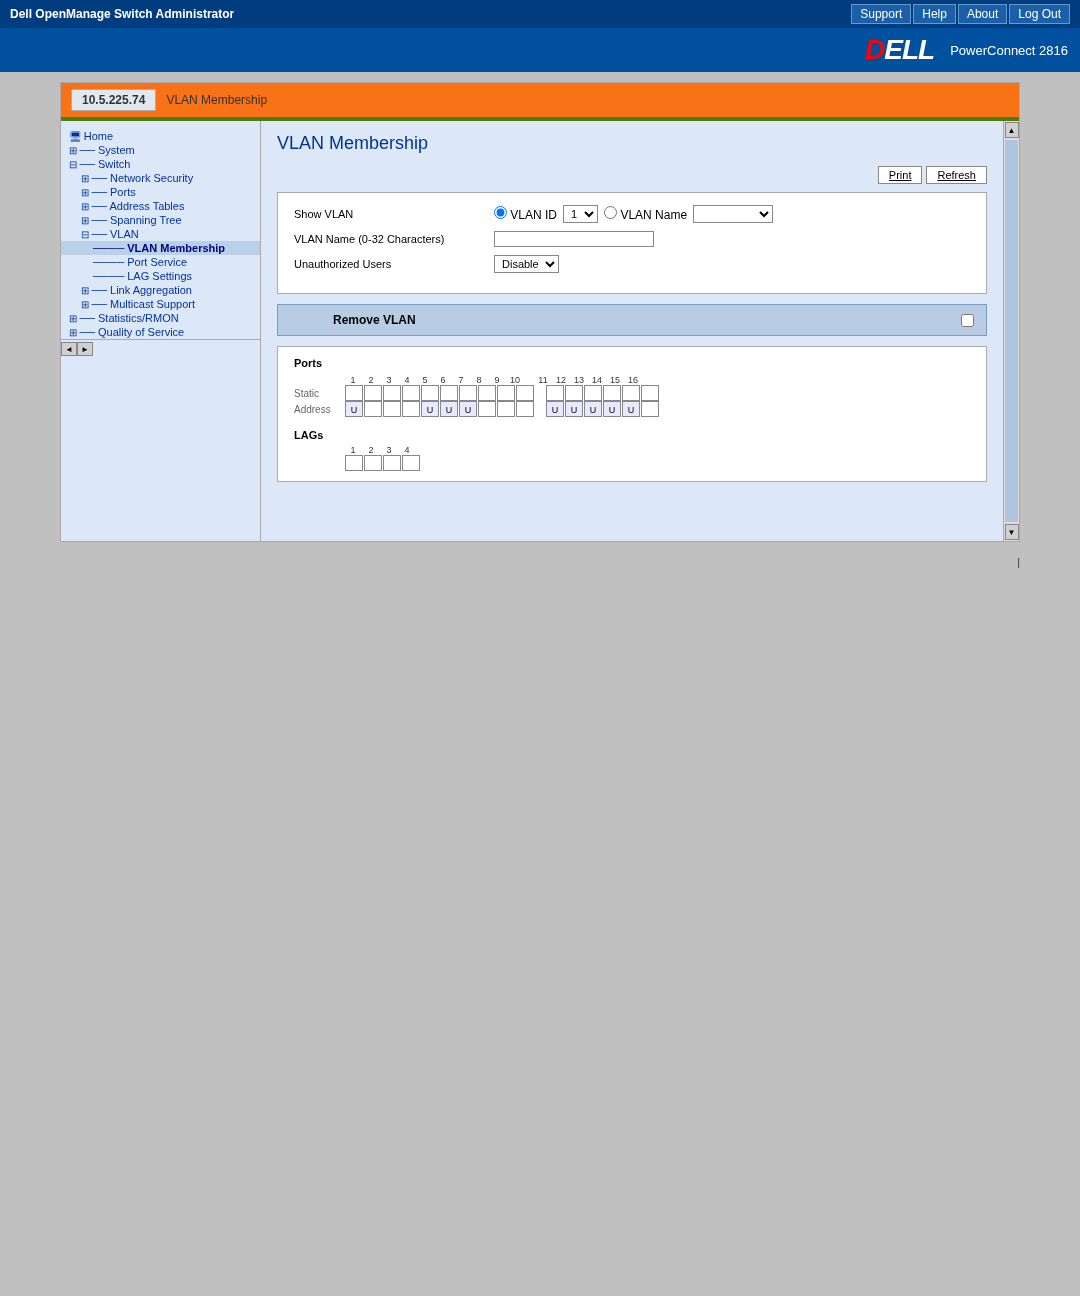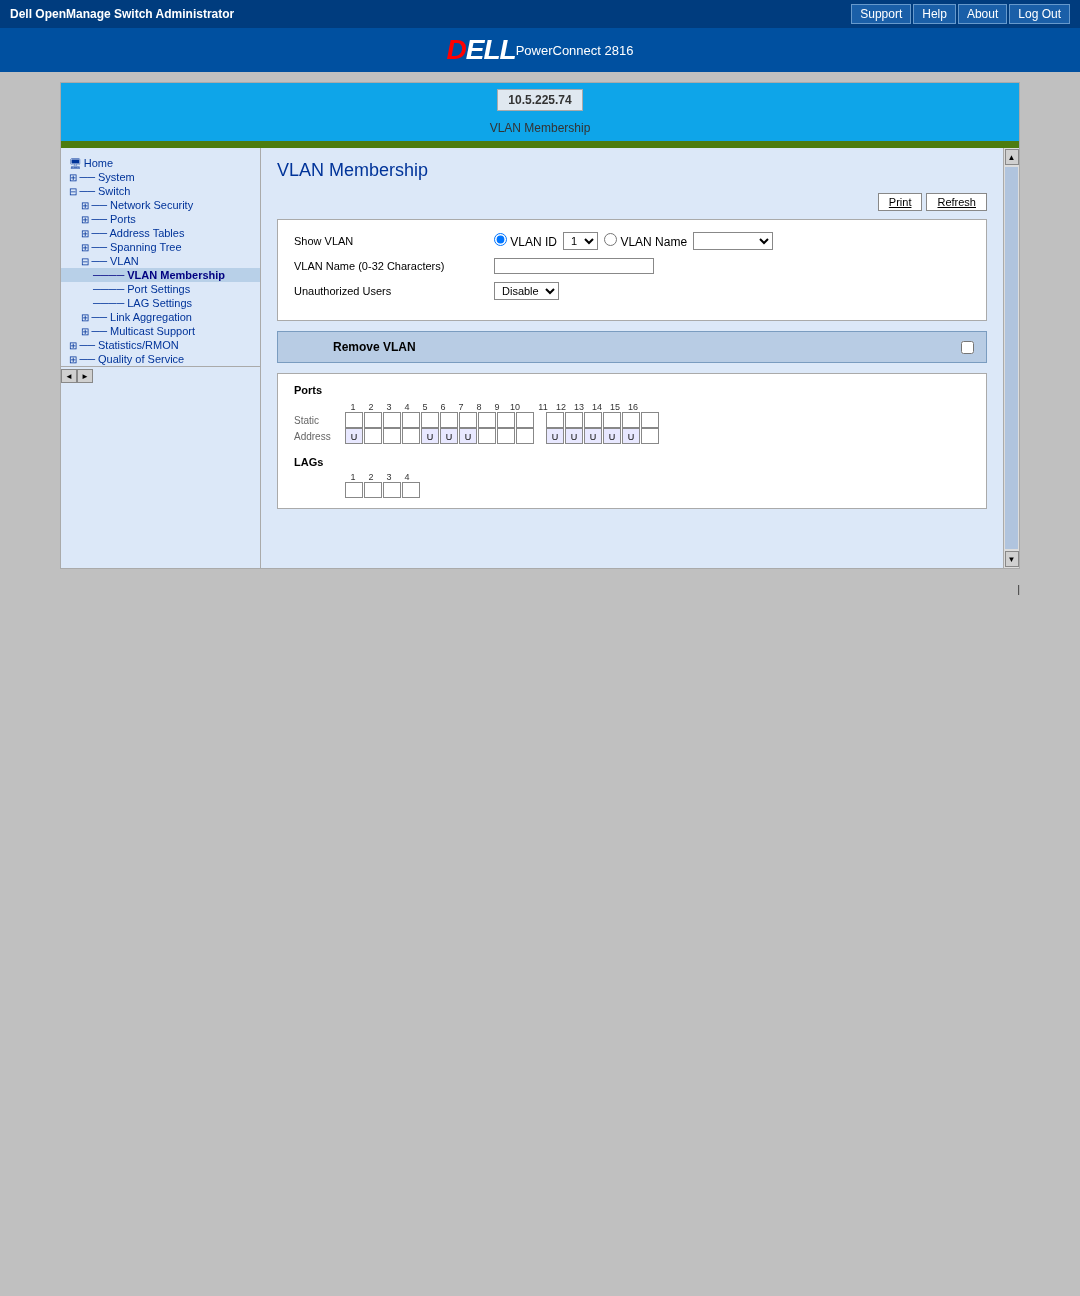--- a/index.html
+++ b/index.html
@@ -23,24 +23,25 @@
       font-size: 12px;
       padding: 2px 8px;
       border: 1px solid #6699cc;
       background: #1a5fa8;
     }
 
     
     .logo-bar {
       background: #0050a0;
       display: flex;
-      justify-content: center;
+      justify-content: flex-end;
       align-items: center;
       padding: 6px 12px;
       height: 44px;
+      gap: 16px;
     }
     .dell-logo {
       color: white;
       font-size: 28px;
       font-weight: 900;
       font-style: italic;
       letter-spacing: -1px;
     }
     .dell-logo span { color: #ff0000; font-size: 28px; }
     .product-name { color: white; font-size: 13px; }
@@ -49,27 +50,26 @@
     .main-container {
       display: flex;
       flex-direction: column;
       margin: 10px 60px;
       background: white;
       border: 1px solid #aaa;
     }
 
     
     .breadcrumb-bar {
-      background: #0ea5e9;
-      border-bottom: 7px solid #4d7c0f;
+      background: #f97316;
+      border-bottom: 4px solid #4d7c0f;
       padding: 6px 10px;
       display: flex;
       align-items: center;
       gap: 10px;
-      flex-direction: column;
     }
     .ip-address {
       background: #e0e8f0;
       border: 1px solid #aaa;
       padding: 3px 10px;
       font-size: 12px;
       font-weight: bold;
       color: #333;
     }
     .breadcrumb-text { font-size: 12px; color: #333; }
@@ -302,21 +302,21 @@
 
       <div class="sidebar-item indent2">
         <span class="tree-icon">⊟</span>── VLAN
       </div>
 
       <div class="sidebar-item indent3 active bold">
         ──── VLAN Membership
       </div>
 
       <div class="sidebar-item indent3">
-        ──── Port Settings
+        ──── Port Service
       </div>
 
       <div class="sidebar-item indent3">
         ──── LAG Settings
       </div>
 
       <div class="sidebar-item indent2">
         <span class="tree-icon">⊞</span>── Link Aggregation
       </div>
 

